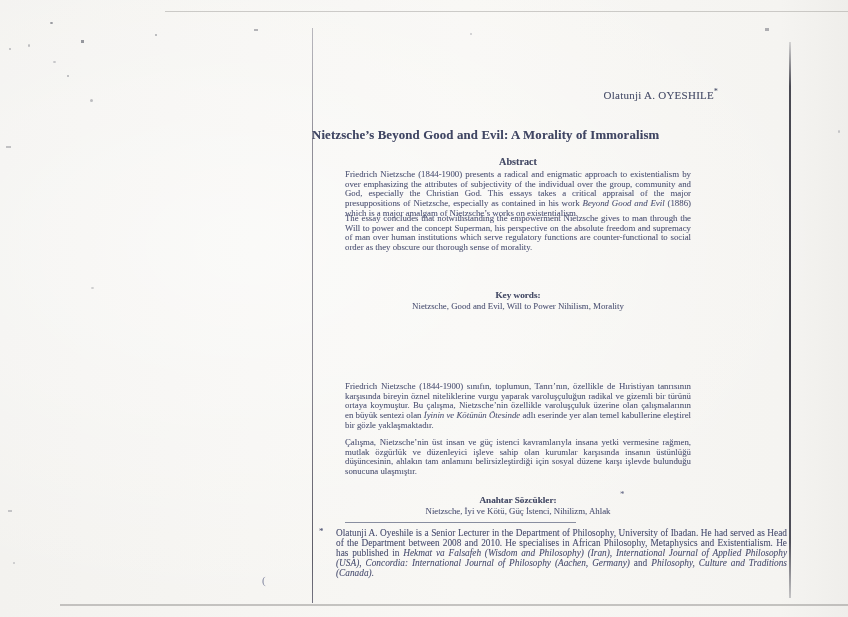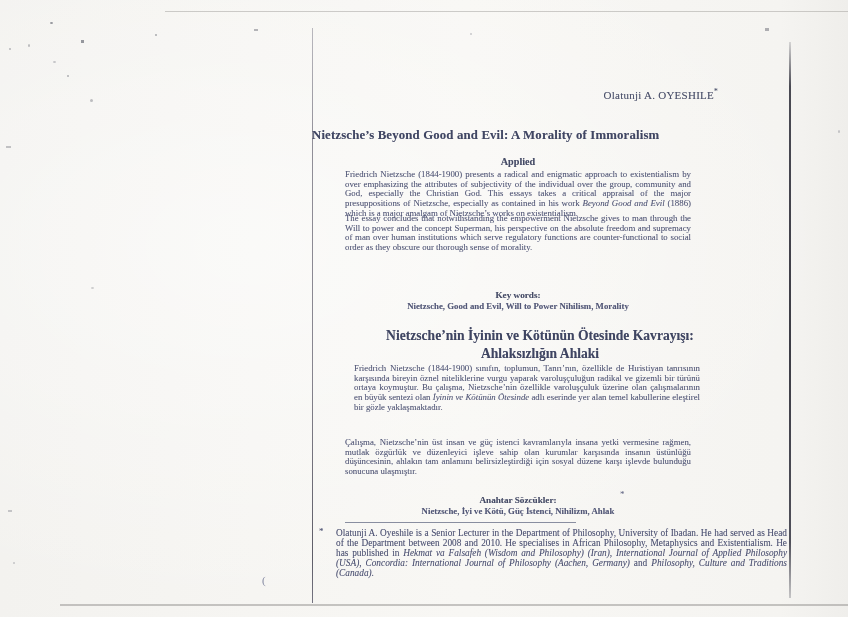--- a/index.html
+++ b/index.html
@@ -30,24 +30,24 @@
     text-shadow:0 0 .5px rgba(69,75,102,.35);}
   .h-abstract{top:156px;font-size:10.2px;}
   .h-ozet{top:365px;font-size:10.4px;}
   .h-kw{font-size:9.2px;}
   .h-kw-en{top:290px;}
   .h-kw-tr{top:495px;}
   .body{left:345px;width:346px;margin:0;font-size:8.8px;line-height:9.7px;
     text-align:justify;color:#535878;text-shadow:0 0 .5px rgba(83,88,120,.35);}
   .p-abs1{top:170px;}
   .p-abs2{top:214px;}
-  .p-oz1{top:364px;margin-left:9px;}
+  .p-oz1{top:382px;}
   .p-oz2{top:438px;}
   .kw-line{left:345px;width:346px;text-align:center;font-size:8.8px;color:#535878;
-    text-shadow:0 0 .5px rgba(83,88,120,.35);font-weight:bold;}
+    text-shadow:0 0 .5px rgba(83,88,120,.35);}
   .kw-en{top:301px;}
   .kw-tr{top:506px;}
   .title-tr{top:327px;left:330px;width:420px;margin:0;text-align:center;
     font-size:13.6px;font-weight:bold;line-height:17.5px;color:#3f4562;
     text-shadow:0 0 .6px rgba(63,69,98,.35);}
   .fn-rule{top:522px;left:345px;width:231px;height:1px;background:#767b90;opacity:.85;}
   .footnote{top:529px;left:336px;width:451px;font-size:9.3px;line-height:9.9px;
     text-align:justify;color:#4e5374;text-shadow:0 0 .5px rgba(78,83,116,.35);}
   .fn-marker{position:absolute;left:-17px;top:-2px;font-size:9px;}
   .it{font-style:italic;}
@@ -83,28 +83,27 @@
   <div class="speck r" style="left:91px;top:287px;width:3px;height:2px;opacity:.45;"></div>
   <div class="speck" style="left:8px;top:510px;width:4px;height:2px;opacity:.5;"></div>
   <div class="speck r" style="left:13px;top:562px;width:2px;height:2px;opacity:.5;"></div>
 
   <div class="abs paren-mark">(</div>
   <div class="abs tiny-ast">*</div>
 
   <div class="abs author"><span>Olatunji A. OYESHILE</span><sup>*</sup></div>
 
   <h1 class="abs title-en">Nietzsche’s Beyond Good and Evil: A Morality of Immoralism</h1>
-  <div class="abs sec-head h-abstract">Applied</div>
+  <div class="abs sec-head h-abstract">Abstract</div>
   <p class="abs body p-abs1"><span>Friedrich Nietzsche (1844-1900) presents a radical and enigmatic approach to existentialism by over emphasizing the attributes of subjectivity of the individual over the group, community and God, especially the Christian God. This essays takes a critical appraisal of the major presuppositions of Nietzsche, especially as contained in his work </span><span class="it">Beyond Good and Evil</span><span> (1886) which is a major amalgam of Nietzsche’s works on existentialism.</span></p>
   <p class="abs body p-abs2">The essay concludes that notwithstanding the empowerment Nietzsche gives to man through the Will to power and the concept Superman, his perspective on the absolute freedom and supremacy of man over human institutions which serve regulatory functions are counter-functional to social order as they obscure our thorough sense of morality.</p>
 
   <div class="abs sec-head h-kw h-kw-en">Key words:</div>
   <div class="abs kw-line kw-en">Nietzsche, Good and Evil, Will to Power Nihilism, Morality</div>
 
-  <h2 class="abs title-tr"><span>Nietzsche’nin İyinin ve Kötünün Ötesinde Kavrayışı:</span><br><span>Ahlaksızlığın Ahlaki</span></h2>
   <p class="abs body p-oz1"><span>Friedrich Nietzsche (1844-1900) sınıfın, toplumun, Tanrı’nın, özellikle de Hıristiyan tanrısının karşısında bireyin öznel niteliklerine vurgu yaparak varoluşçuluğun radikal ve gizemli bir türünü ortaya koymuştur. Bu çalışma, Nietzsche’nin özellikle varoluşçuluk üzerine olan çalışmalarının en büyük sentezi olan </span><span class="it">İyinin ve Kötünün Ötesinde</span><span> adlı eserinde yer alan temel kabullerine eleştirel bir gözle yaklaşmaktadır.</span></p>
   <p class="abs body p-oz2">Çalışma, Nietzsche’nin üst insan ve güç istenci kavramlarıyla insana yetki vermesine rağmen, mutlak özgürlük ve düzenleyici işleve sahip olan kurumlar karşısında insanın üstünlüğü düşüncesinin, ahlakın tam anlamını belirsizleştirdiği için sosyal düzene karşı işlevde bulunduğu sonucuna ulaşmıştır.</p>
 
   <div class="abs sec-head h-kw h-kw-tr">Anahtar Sözcükler:</div>
   <div class="abs kw-line kw-tr">Nietzsche, İyi ve Kötü, Güç İstenci, Nihilizm, Ahlak</div>
 
   <div class="abs fn-rule"></div>
   <div class="abs footnote">
     <span class="fn-marker">*</span>
     <span><span>Olatunji A. Oyeshile is a Senior Lecturer in the Department of Philosophy, University of Ibadan. He had served as Head of the Department between 2008 and 2010. He specialises in African Philosophy, Metaphysics and Existentialism. He has published in </span><span class="it">Hekmat va Falsafeh (Wisdom and Philosophy) (Iran), International Journal of Applied Philosophy (USA), Concordia: International Journal of Philosophy (Aachen, Germany)</span><span> and </span><span class="it">Philosophy, Culture and Traditions (Canada).</span></span>

